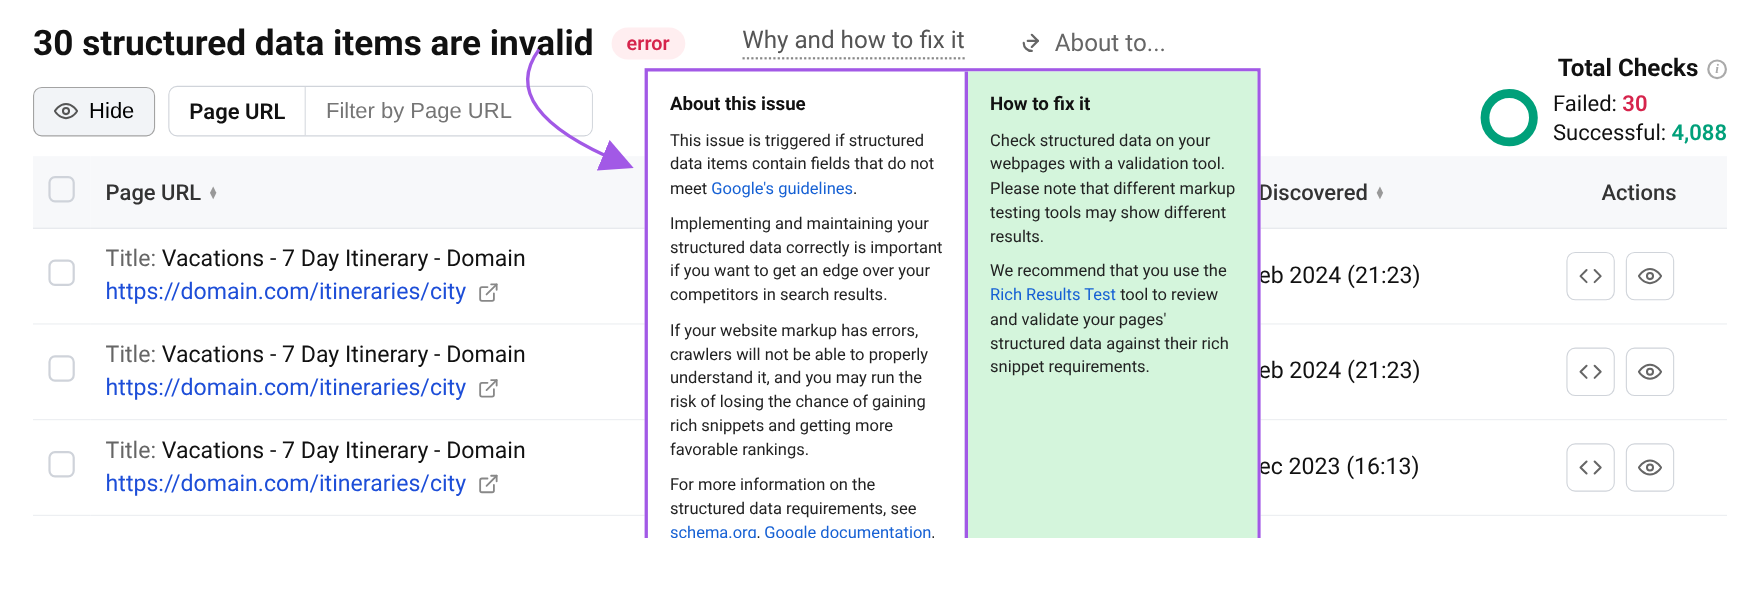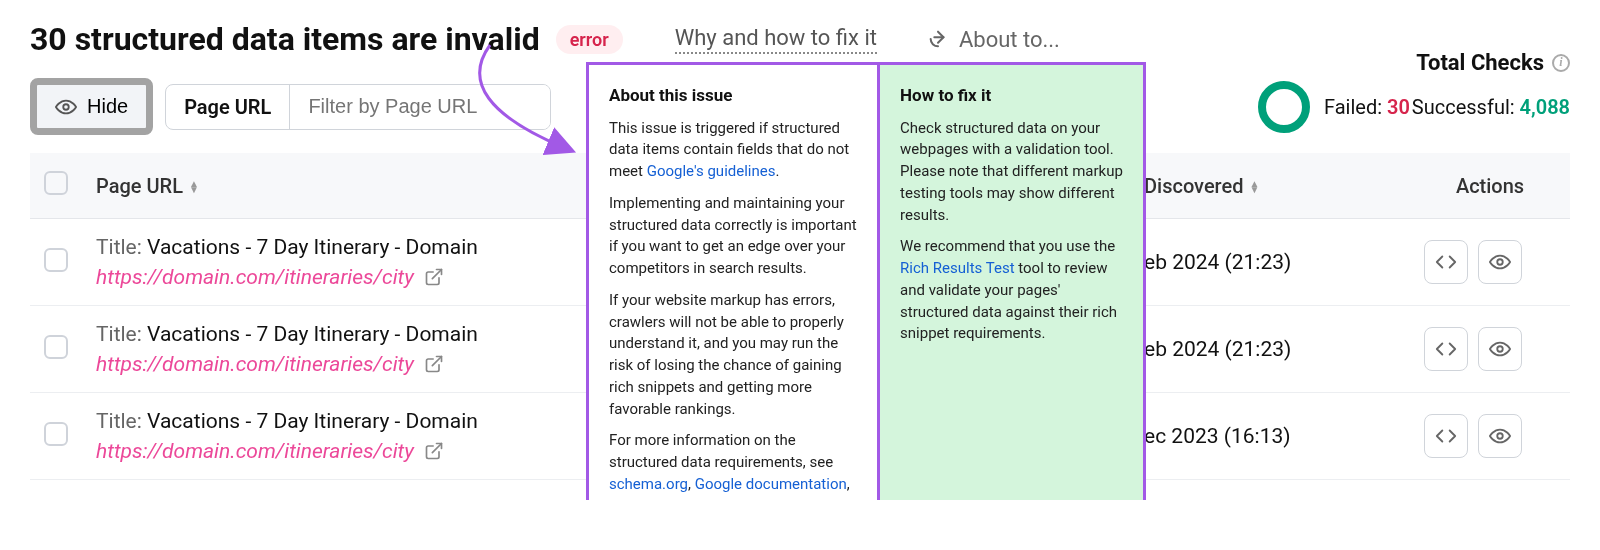--- a/index.html
+++ b/index.html
@@ -7,48 +7,48 @@
   .root { position: relative; padding: 20px 30px; }
 
   .header-row { display: flex; align-items: center; gap: 16px; margin-bottom: 20px; }
   .page-title { font-size: 32px; font-weight: 700; }
   .error-badge { display:inline-block; background:#ffeef0; color:#d6244c; font-weight:600; font-size:18px; padding:4px 14px; border-radius:18px; }
   .why-link { font-size: 22px; color:#555; border-bottom: 2px dotted #888; padding-bottom:2px; cursor:pointer; }
   .send-to { display:flex; align-items:center; gap:10px; font-size:22px; color:#666; cursor:pointer; }
   .send-to svg { width:22px; height:22px; }
 
   .toolbar-row { display:flex; align-items:center; gap:12px; margin-bottom:18px; }
-  .hide-btn { display:flex; align-items:center; gap:10px; background:#f2f4f7; border:7px solid #a3a3a3; border-radius:8px; padding:10px 18px; font-size:20px; font-weight:500; cursor:pointer; }
+  .hide-btn { display:flex; align-items:center; gap:10px; background:#f2f4f7; border:1px solid #a3a3a3; border-radius:8px; padding:10px 18px; font-size:20px; font-weight:500; cursor:pointer; }
   .hide-btn svg{width:22px;height:22px;}
   .filter-group { display:flex; border:1px solid #d0d4da; border-radius:8px; overflow:hidden; }
   .filter-label { padding:10px 18px; font-size:20px; font-weight:600; border-right:1px solid #d0d4da; }
   .filter-input { border:none; padding:10px 18px; font-size:20px; color:#888; outline:none; width:260px; }
 
   .stats-panel { position:absolute; top:50px; right:30px; display:flex; flex-direction:column; align-items:flex-end; gap:6px; }
   .stats-title { display:flex; align-items:center; gap:8px; font-size:22px; font-weight:700; }
   .info-i { width:18px;height:18px;border-radius:50%;border:2px solid #aaa;display:inline-flex;align-items:center;justify-content:center;font-size:12px;font-weight:700;color:#aaa;font-style:italic;font-family:Georgia,serif;}
   .stats-body { display:flex; align-items:center; gap:14px; }
   .donut { width:52px;height:52px;border-radius:50%;border:8px solid #00a07a;background:#fff; }
-  .stat-lines { display:flex; font-size:20px; gap:2px;}
+  .stat-lines { display:flex; flex-direction:column; font-size:20px; gap:2px;}
   .stat-failed-val { color:#d6244c; font-weight:600; }
   .stat-succ-val { color:#00a07a; font-weight:600; }
 
   table { width:100%; border-collapse:collapse; }
   thead th { text-align:left; font-size:20px; font-weight:500; color:#333; padding:18px 14px; background:#f7f8fa; border-bottom:1px solid #e4e6ea; }
   thead th.check-col { width:50px; }
   thead th.actions-col { text-align:center; width:160px;}
   thead th.disc-col { width:280px; }
   .sort-icons { display:inline-flex; flex-direction:column; margin-left:6px; vertical-align:middle; line-height:6px; font-size:10px; color:#999;}
   tbody td { padding:16px 14px; border-bottom:1px solid #eceef1; font-size:21px; vertical-align:middle;}
   tbody td.check-col{width:50px;}
   .row-check { width:24px;height:24px;border:2px solid #cfd3da;border-radius:6px;display:inline-block;cursor:pointer;}
   .title-line { color:#111; }
   .title-label{ color:#666; }
   .url-line { margin-top:6px; display:flex; align-items:center; gap:10px;}
-  .url-link { color:#ec4899; text-decoration:none;font-style:italic; }
+  .url-link { color:#1d4ed8; text-decoration:none; }
   .ext-icon { width:20px;height:20px;color:#888;}
   .disc-cell { white-space:nowrap; color:#111; }
   .actions-cell { display:flex; gap:10px; }
   .action-btn { width:44px;height:44px;border:1px solid #d0d4da;border-radius:8px;background:#fff;display:flex;align-items:center;justify-content:center;cursor:pointer;color:#666;}
   .action-btn svg{width:22px;height:22px;}
 
   .popover { position:absolute; top:62px; left:586px; width:560px; border:3px solid #a259e6; background:#fff; display:flex; z-index:10; font-size:15px; line-height:1.45; }
   .popover .col { padding:18px 20px; }
   .popover .col-left { width:52%; }
   .popover .col-right { width:48%; background:#d4f5dc; border-left:3px solid #a259e6; }

